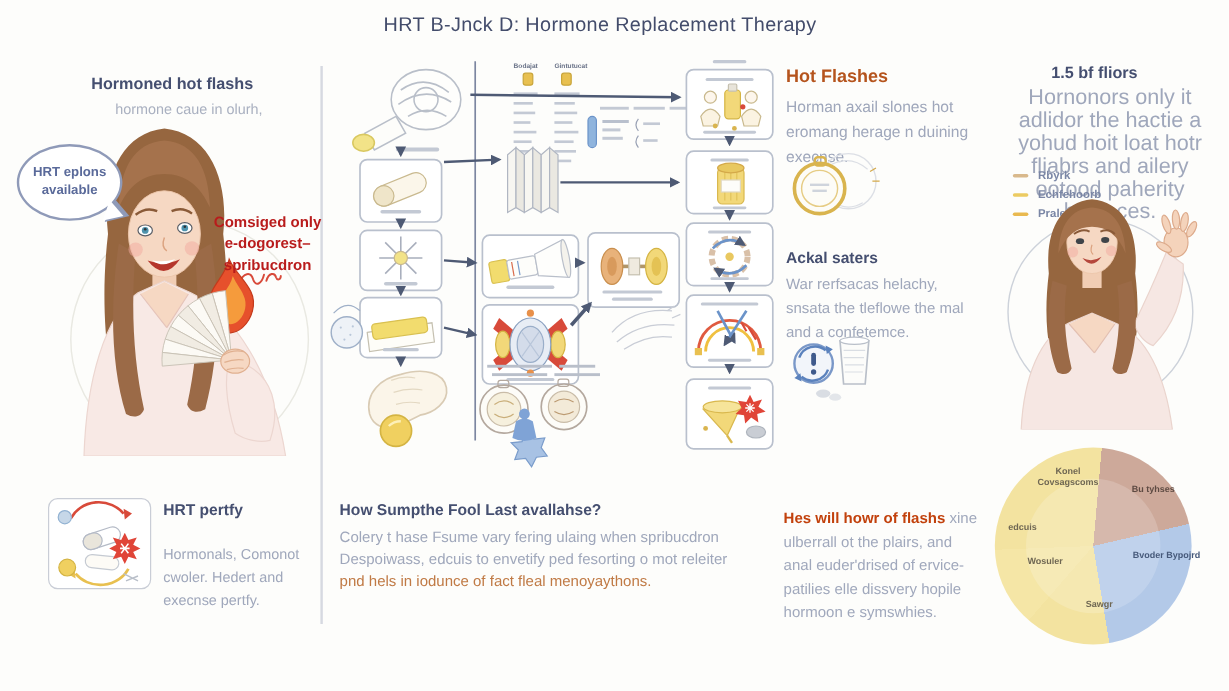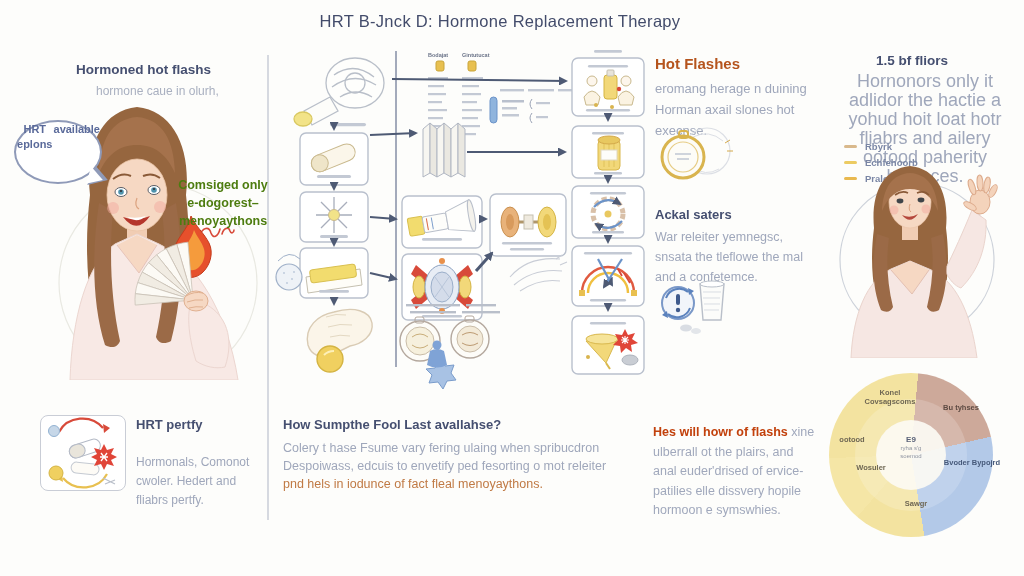--- a/index.html
+++ b/index.html
@@ -7,27 +7,27 @@
           font-family:"Liberation Sans",sans-serif;}
   .abs{position:absolute;}
   .h-dark{color:#454f70;font-weight:bold;}
   .txt{color:#9fa7bb;}
   #title{left:0;top:12px;width:1000px;text-align:center;font-size:16.5px;font-weight:normal;
          color:#434c6b;letter-spacing:.3px;}
   #left-heading{left:76px;top:62px;font-size:13.5px;}
   #left-sub{left:84px;top:84px;font-size:12px;color:#a9b0c0;margin-left:12px;}
   #bubble{left:14px;top:120px;width:84px;height:60px;border:2px solid #8f9ab8;border-radius:50%;
           background:#fff;text-align:center;font-size:11px;font-weight:bold;color:#5a6a9a;
-          display:flex;flex-direction:row;justify-content:center;line-height:15px;z-index:3;}
+          display:flex;flex-direction:column;justify-content:center;line-height:15px;z-index:3;}
   #bubble-tail-a{left:90px;top:168px;width:0;height:0;border:11px solid transparent;
           border-left:18px solid #8f9ab8;transform:rotate(18deg);z-index:2;}
   #bubble-tail-b{left:88px;top:170px;width:0;height:0;border:9px solid transparent;
           border-left:15px solid #fff;transform:rotate(18deg);z-index:4;}
   #note{left:178px;top:176px;width:90px;text-align:center;font-size:12.5px;font-weight:bold;
-        color:#4d7c0f;line-height:18px;z-index:5;}
+        color:#b91c1c;line-height:18px;z-index:5;}
   #bl-box{left:40px;top:415px;width:84px;height:74px;border:1.5px solid #c9cdd6;border-radius:8px;
           background:#fff;}
   #bl-heading{left:136px;top:417px;font-size:13px;}
   #bl-body{left:136px;top:437px;font-size:12px;line-height:19px;margin-top:16px;}
   #divider{left:267px;top:55px;width:1.5px;height:465px;background:#ccd0da;opacity:.8;}
   #howlong{left:283px;top:417px;white-space:nowrap;}
   #howlong .hl-h{font-size:13px;margin-bottom:7px;}
   #howlong .hl-l{font-size:12.5px;line-height:18px;}
   #howlong .hl-a{font-size:12.5px;line-height:18px;color:#c07a45;}
   #hf-heading{left:655px;top:55px;font-size:15px;font-weight:bold;color:#b5541d;}
@@ -73,21 +73,21 @@
   <div id="bubble" class="abs">
     <span>HRT eplons</span>
     <span>available</span>
   </div>
   <div id="bubble-tail-a" class="abs"></div>
   <div id="bubble-tail-b" class="abs"></div>
 
   <div id="note" class="abs">
     <div>Comsiged only</div>
     <div>e-dogorest–</div>
-    <div>menoyaythons</div>
+    <div>spribucdron</div>
   </div>
   <svg class="abs" style="left:196px;top:222px" width="42" height="20" viewBox="0 0 42 20">
     <path d="M3,14 C7,5 13,4 15,11 C17,17 22,15 24,7 M26,12 C28,5 33,5 34,9 C35,12 38,11 38,8" stroke="#d84a3a" stroke-width="1.6" fill="none" stroke-linecap="round"></path>
   </svg>
 
   <svg class="abs" style="left:55px;top:95px" width="205" height="285" viewBox="0 0 205 285">
     <circle cx="103" cy="188" r="99" fill="none" stroke="#e9e9e2" stroke-width="1.2"></circle>
     <path d="M82,12 C44,16 30,56 35,100 C28,160 34,215 46,252 L120,252 C132,215 138,160 131,100 C136,56 120,16 82,12 Z" fill="#96663f"></path>
     <rect x="72" y="122" width="20" height="28" fill="#f1cdb4"></rect>
     <path d="M15,285 C17,222 32,168 60,149 L82,139 L104,149 C140,166 172,215 183,285 Z" fill="#f8e9e5" stroke="#ecd6d0" stroke-width="1"></path>
@@ -150,21 +150,21 @@
       <circle cx="15" cy="57" r="7" fill="#f0d060" stroke="#d4b443"></circle>
       <path d="M63,28 L66,34 L73,32 L70,38 L76,41 L70,44 L73,50 L66,48 L63,54 L60,48 L53,50 L56,44 L50,41 L56,38 L53,32 L60,34 Z" fill="#e04538"></path>
       <path d="M60,37 l6,8 M66,37 l-6,8 M59,41 h8" stroke="#fff" stroke-width="1.3"></path>
       <path d="M62,62 l12,6 M64,68 l10,-4" stroke="#b9bfc9" stroke-width="1.2"></path>
     </svg>
   </div>
   <div id="bl-heading" class="abs h-dark">HRT pertfy</div>
   <div id="bl-body" class="abs txt">
     <div>Hormonals, Comonot</div>
     <div>cwoler. Hedert and</div>
-    <div>fliabrs pertfy.</div>
+    <div>execnse pertfy.</div>
   </div>
 
   <div id="divider" class="abs"></div>
 
   <svg class="abs" style="left:270px;top:45px" width="400" height="350" viewBox="0 0 400 350">
     <defs>
       <marker id="ah" markerUnits="userSpaceOnUse" markerWidth="9" markerHeight="9" refX="7" refY="4.5" orient="auto">
         <path d="M0,0 L9,4.5 L0,9 Z" fill="#4e5a74"></path>
       </marker>
     </defs>
@@ -416,39 +416,39 @@
 
   <div id="howlong" class="abs">
     <div class="hl-h h-dark">How Sumpthe Fool Last avallahse?</div>
     <div class="hl-l txt">Colery t hase Fsume vary fering ulaing when spribucdron</div>
     <div class="hl-l txt">Despoiwass, edcuis to envetify ped fesorting o mot releiter</div>
     <div class="hl-a">pnd hels in iodunce of fact fleal menoyaythons.</div>
   </div>
 
   <div id="hf-heading" class="abs">Hot Flashes</div>
   <div id="hf-body" class="abs txt">
+    <div>Horman axail slones hot</div>
     <div>eromang herage n duining</div>
-    <div>Horman axail slones hot</div>
     <div>execnse.</div>
   </div>
 
   <svg class="abs" style="left:655px;top:123px" width="80" height="62" viewBox="0 0 80 62">
     <circle cx="52" cy="28" r="23" fill="none" stroke="#dcdfe5" stroke-width="1.2"></circle>
     <path d="M38,14 q16,-8 30,4 M64,46 q-14,8 -26,-2" stroke="#dcdfe5" fill="none"></path>
     <circle cx="28" cy="34" r="21" fill="#fdfcf7" stroke="#d9b44e" stroke-width="3"></circle>
     <circle cx="28" cy="34" r="15" fill="none" stroke="#e6cc84" stroke-width="1.2"></circle>
     <rect x="20" y="30" width="16" height="2" fill="#cfd4dc"></rect>
     <rect x="22" y="35" width="12" height="2" fill="#cfd4dc"></rect>
     <rect x="24" y="8" width="9" height="7" rx="2.5" fill="none" stroke="#d9b44e" stroke-width="2"></rect>
     <path d="M70,20 l5,-3 M72,28 l6,0" stroke="#d4a94a"></path>
   </svg>
 
   <div id="aw-heading" class="abs h-dark">Ackal saters</div>
   <div id="aw-body" class="abs txt">
-    <div>War releiter yemnegsc,</div>
+    <div>War rerfsacas helachy,</div>
     <div>snsata the tleflowe the mal</div>
     <div>and a confetemce.</div>
   </div>
 
   <svg class="abs" style="left:656px;top:278px" width="72" height="60" viewBox="0 0 72 60">
     <circle cx="22" cy="25" r="16" fill="#f2f5fa" stroke="#7a98c8" stroke-width="2"></circle>
     <path d="M10,20 A14,14 0 0 1 32,14" stroke="#5b82bd" stroke-width="2" fill="none"></path>
     <path d="M32,10 l6,3 -5,4 z" fill="#5b82bd"></path>
     <path d="M34,30 A14,14 0 0 1 12,36" stroke="#5b82bd" stroke-width="2" fill="none"></path>
     <path d="M12,40 l-6,-3 5,-4 z" fill="#5b82bd"></path>
@@ -508,26 +508,21 @@
       <circle cx="61" cy="52" r="4.5" fill="#f2a9a0" opacity=".5"></circle>
       <circle cx="93" cy="51" r="4.5" fill="#f2a9a0" opacity=".5"></circle>
       <path d="M77,46 q-2,6 1,8" stroke="#dba27f" fill="none"></path>
       <path d="M69,57 Q77,67 85,56 Q77,61 69,57 Z" fill="#b5473c"></path>
     </g>
   </svg>
 
   <div id="pie" class="abs">
     <div id="pie-disc" class="abs" style="background: conic-gradient(from 311deg, rgb(243, 227, 160) 0deg, rgb(243, 227, 160) 54deg, rgb(205, 169, 154) 54deg, rgb(205, 169, 154) 126deg, rgb(179, 201, 232) 126deg, rgb(179, 201, 232) 219.6deg, rgb(243, 227, 160) 219.6deg, rgb(243, 227, 160) 270deg, rgb(245, 230, 166) 270deg, rgb(245, 230, 166) 316.8deg, rgb(243, 227, 160) 316.8deg, rgb(243, 227, 160) 360deg);"></div>
     <div id="pie-innerglow" class="abs"></div>
-    <div id="pie-hole" class="abs">
-      <div class="cl">E9</div>
-      <div class="sl">ryha s'g</div>
-      <div class="sl">soemod</div>
-    </div>
     <div id="pl-konel" class="pie-label">Konel Covsagscoms</div>
     <div id="pl-bu" class="pie-label">Bu tyhses</div>
     <div id="pl-bvoder" class="pie-label">Bvoder Bypojrd</div>
     <div id="pl-sawgr" class="pie-label">Sawgr</div>
     <div id="pl-wosuler" class="pie-label">Wosuler</div>
-    <div id="pl-helachy" class="pie-label">ootood</div>
+    <div id="pl-helachy" class="pie-label">edcuis</div>
   </div>
 
 </div>
 
 </body></html>

